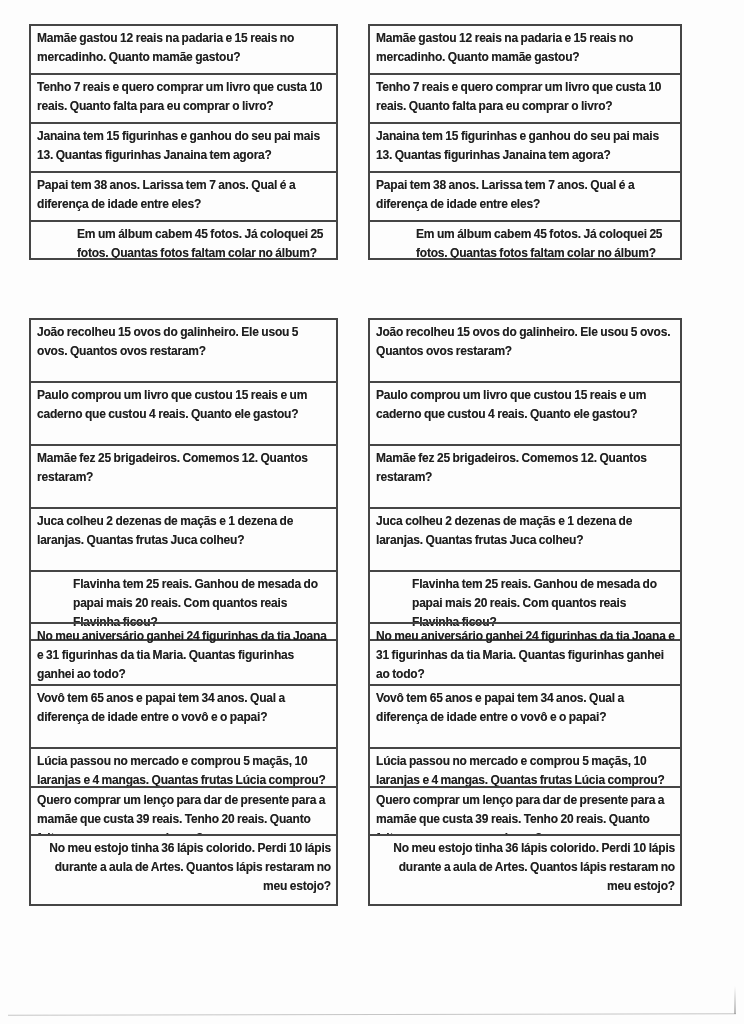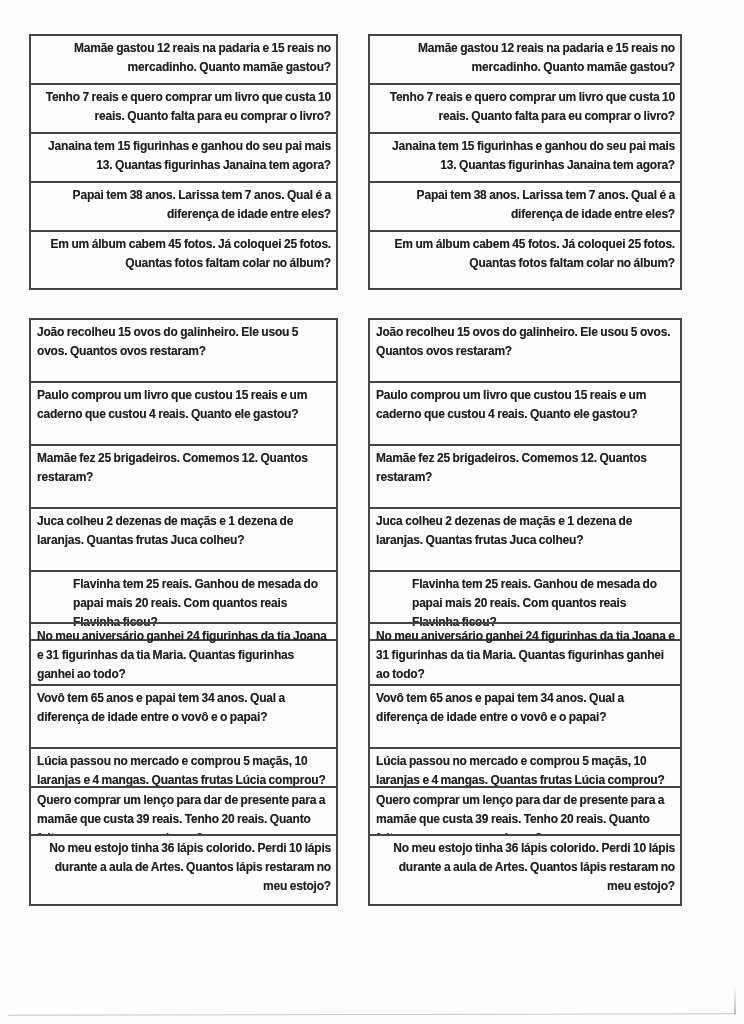--- a/index.html
+++ b/index.html
@@ -18,39 +18,39 @@
     overflow: hidden;
     font-family: "Liberation Sans", "DejaVu Sans", sans-serif;
   }
   .card {
     position: absolute;
     border: 2px solid var(--border);
     background: transparent;
   }
   .col-left  { left: 29px;  width: 309px; }
   .col-right { left: 368px; width: 314px; }
-  .row-1 { top: 34px; text-align: right; }
+  .row-1 { top: 24px; }
   .row-2 { top: 318px; }
   .row-3 { top: 622px; }
   .cell {
     border-bottom: 2px solid var(--border);
     padding: 3px 5px 0 6px;
     font-size: 12px;
     font-weight: 700;
     line-height: 19px;
     letter-spacing: -0.2px;
     word-spacing: -0.5px;
     color: var(--ink);
     overflow: hidden;
     
     text-shadow: 0 0 0.5px rgba(30,30,30,0.45);
   }
   .cell:last-child { border-bottom: none; }
   .row-1 .cell { height: 49px; }
-  .row-1 .cell:nth-child(5) { height: 56px; }
+  .row-1 .cell:nth-child(5) { height: 36px; margin-left: 40px; }
   .row-2 .cell { height: 63px; }
   .row-2 .cell:nth-child(5) { height: 67px; margin-left: 36px; }
   .row-3 .cell:nth-child(1) { height: 62px; }
   .row-3 .cell:nth-child(2) { height: 63px; }
   .row-3 .cell:nth-child(3) { height: 39px; }
   .row-3 .cell:nth-child(4) { height: 48px; }
   .row-3 .cell:nth-child(5) { height: 68px; text-align: right; }
   .footer-line {
     position: absolute;
     left: 8px;

